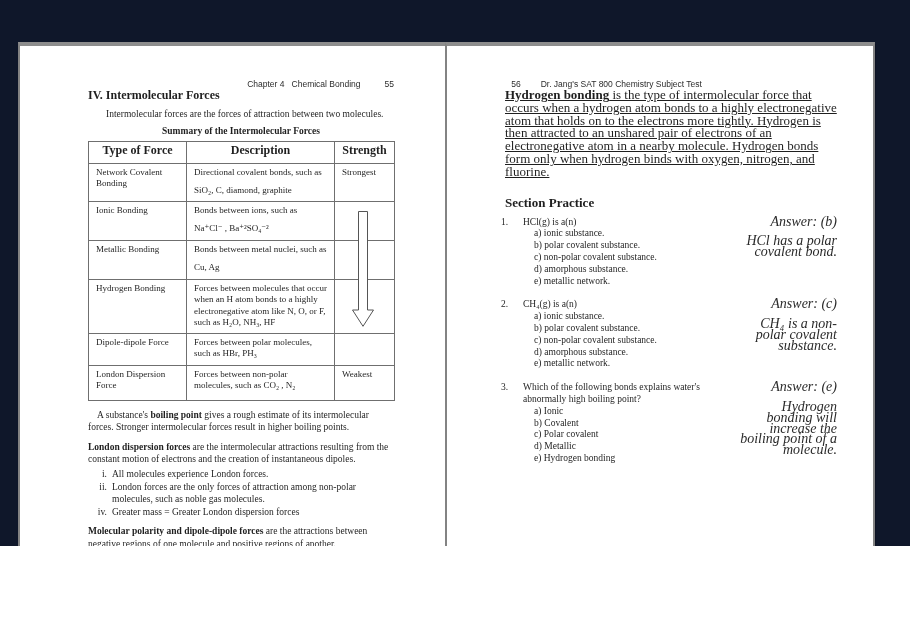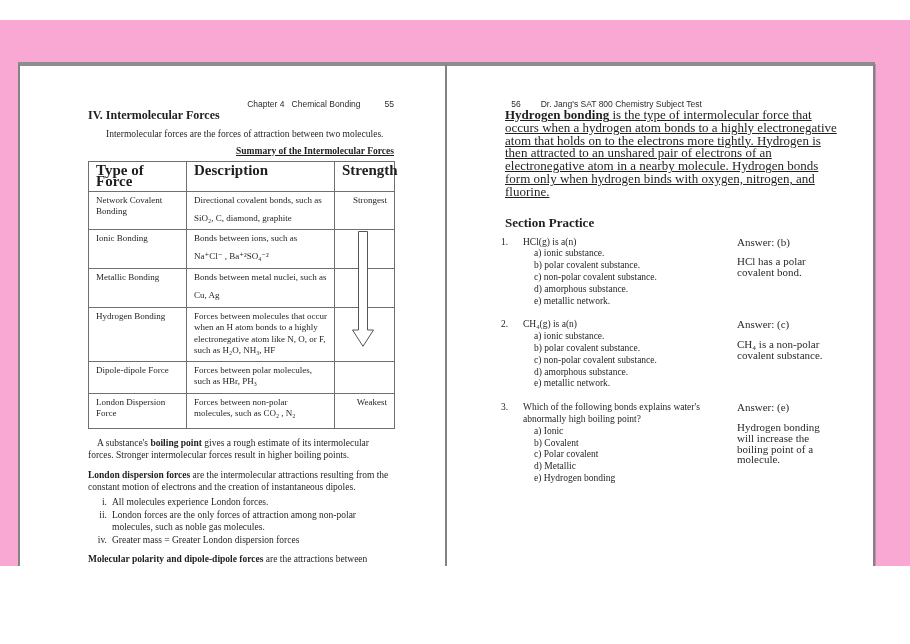--- a/index.html
+++ b/index.html
@@ -1,23 +1,22 @@
 <!DOCTYPE html>
 <html><head>
 <meta charset="utf-8">
 <style>
   html, body { margin: 0; padding: 0; background: #ffffff; }
   .canvas {
     position: relative;
     width: 910px; height: 546px;
-    background: #f9a8d4;
+    background: #0f172a;
     font-family: "Liberation Serif", "DejaVu Serif", serif;
     color: #1f1f1f;
     overflow: hidden;
-    margin-top: 20px;
   }
   .page {
     position: absolute;
     top: 42px;
     width: 430px; height: 560px;
     box-sizing: border-box;
     background: #ffffff;
     border: 2px solid #838383;
     border-top: 4px solid #8d8d8d;
     box-shadow: 1px 2px 0 rgba(0,0,0,0.18);
@@ -30,30 +29,30 @@
     font-size: 8.5px; color: #2b2b2b; height: 11px; line-height: 11px;
     white-space: pre;
   }
   .page-left .running-header { text-align: right; }
   .rh-gap-l { margin-left: 24px; }
   .rh-gap-r { margin-right: 20px; }
 
   .pl-title { margin: 9px 0 0 0; font-size: 12px; font-weight: bold; line-height: 14px; }
   .pl-intro { margin: 6px 0 0 0; font-size: 9.5px; line-height: 12.5px; text-indent: 18px; }
 
-  .tbl-title { margin-top: 4px; width: 306px; text-align: right; font-weight: bold; font-size: 9.5px; line-height: 12px; text-decoration: underline; }
+  .tbl-title { margin-top: 4px; width: 306px; text-align: center; font-weight: bold; font-size: 9.5px; line-height: 12px; }
 
   .tbl-wrap { position: relative; margin-top: 4px; }
   table.forces { border-collapse: collapse; table-layout: fixed; width: 306px; font-size: 9px; line-height: 11.5px; }
   table.forces col.c1 { width: 98px; }
   table.forces col.c2 { width: 148px; }
   table.forces col.c3 { width: 60px; }
   table.forces th, table.forces td { border: 1px solid #6f6f6f; padding: 3px 7px; vertical-align: top; box-sizing: border-box; }
-  table.forces th { text-align: left; font-size: 15px; height: 22px; }
-  td.strength { text-align: right; padding-left: 2px; padding-right: 2px; }
+  table.forces th { text-align: center; font-size: 12px; height: 22px; }
+  td.strength { text-align: left; padding-left: 2px; padding-right: 2px; }
   tbody tr:nth-child(1) td { height: 38px; }
   tbody tr:nth-child(2) td { height: 39px; }
   tbody tr:nth-child(3) td { height: 39px; }
   tbody tr:nth-child(4) td { height: 54px; }
   tbody tr:nth-child(5) td { height: 32px; }
   tbody tr:nth-child(6) td { height: 35px; }
   .desc2 { margin-top: 7px; }
   .desc2:empty { display: none; }
   .arrow-svg { position: absolute; left: 264px; top: 70px; }
 
@@ -66,21 +65,21 @@
   .li-marker { flex: none; width: 19px; text-align: right; padding-right: 5px; }
   .li-text { flex: 1; }
 
   .rp-para { margin: 10px 0 0 8px; font-size: 13px; line-height: 12.8px; text-decoration: underline; }
   .section-title { margin: 17px 0 0 8px; font-size: 13px; font-weight: bold; line-height: 13px; }
   .questions { margin-top: 8px; }
   .question { display: flex; margin-bottom: 12px; font-size: 9.5px; line-height: 11.8px; }
   .q-num { flex: none; width: 22px; margin-left: 4px; }
   .q-body { flex: none; width: 200px; }
   .q-option { margin-left: 11px; }
-  .q-side { flex: 1; padding-left: 14px; font-size: 11px; line-height: 10.8px; color: #2a2a2a; }
+  .q-side { flex: 1; padding-left: 14px; font-style: italic; font-size: 14px; line-height: 10.8px; color: #2a2a2a; text-align: right; }
   .q-expl { margin-top: 9px; }
 </style>
 </head>
 <body>
 
 <div class="canvas">
 
   <div class="page page-left">
     <div class="running-header">
       <span>Chapter 4   Chemical Bonding</span><span class="rh-gap-l">55</span>

